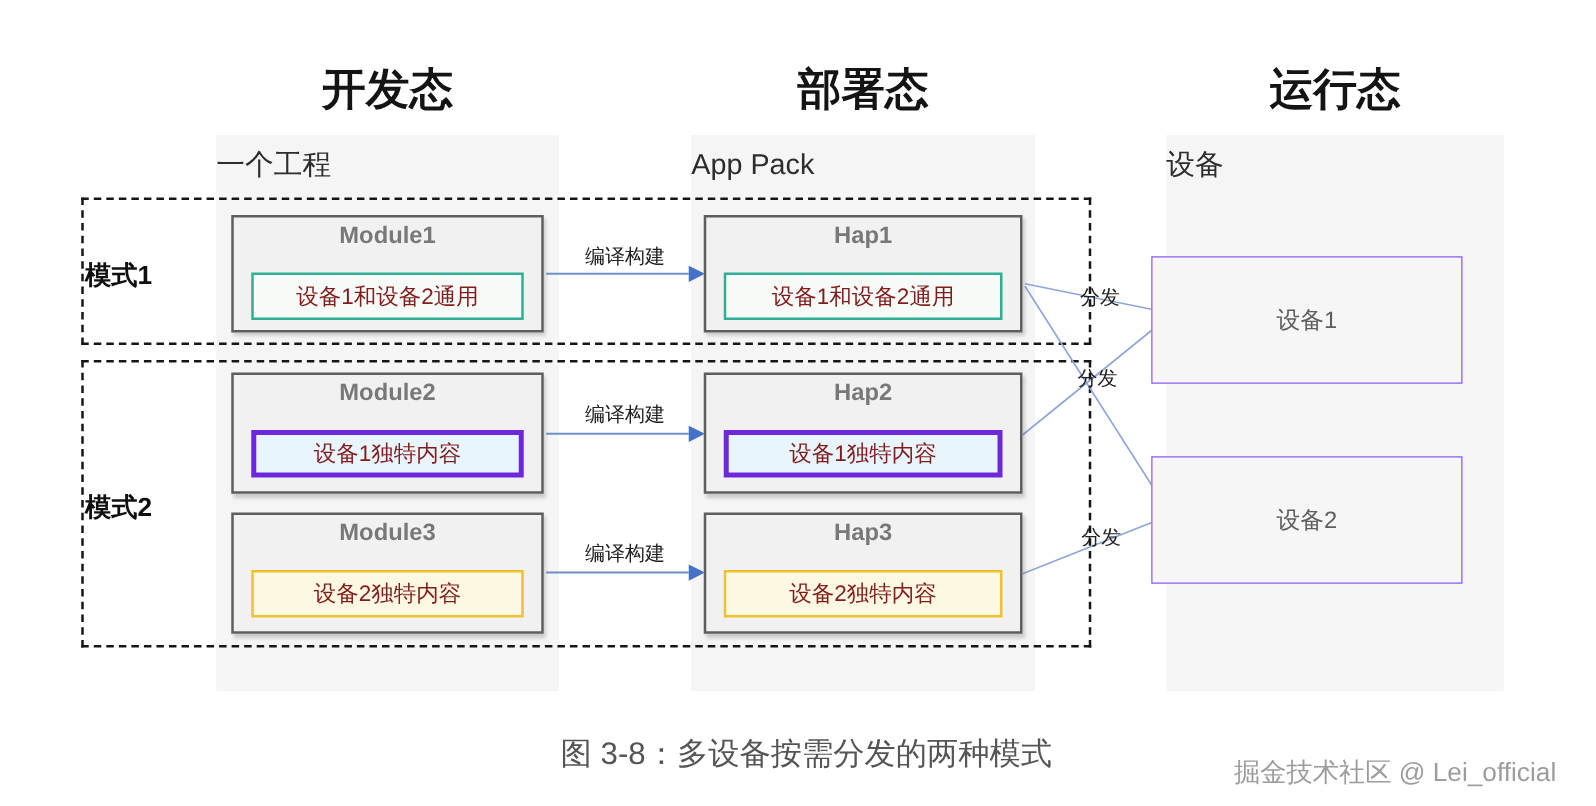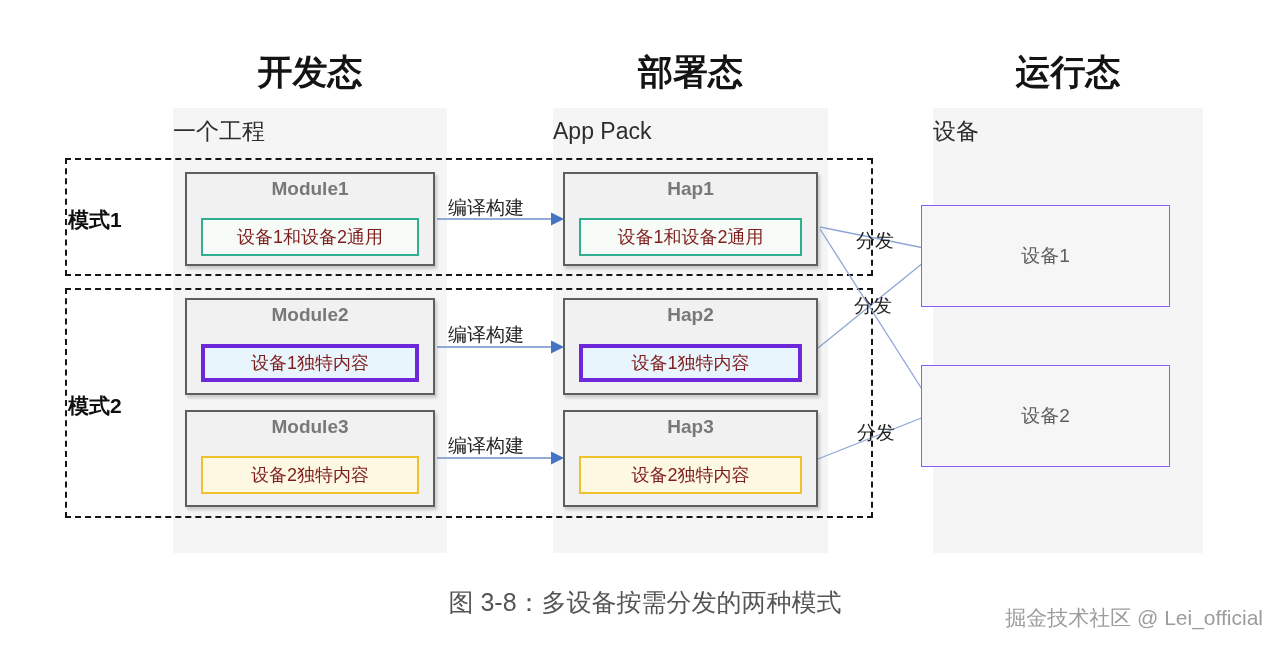--- a/index.html
+++ b/index.html
@@ -54,37 +54,37 @@
 
   
   .device { position:absolute; left:921px; width:249px; height:102px;
             border:1px solid #8b5cf6; background:#f6f6f7;
             display:flex; align-items:center; justify-content:center;
             font-size:19px; color:#5e5e5e; }
   .device.d1 { top:205px; }
   .device.d2 { top:365px; }
 
   
-  .edge-label { position:absolute; font-size:19px; color:#222222; }
+  .edge-label { position:absolute; font-size:16px; color:#222222; text-align:center; }
   .edge-label.build { left:448px; width:104px; }
   .edge-label.b1 { top:195px; }
   .edge-label.b2 { top:322px; }
   .edge-label.b3 { top:433px; }
   .edge-label.dist { width:48px; }
   .edge-label.s1 { left:856px; top:228px; }
   .edge-label.s2 { left:854px; top:293px; }
   .edge-label.s3 { left:857px; top:420px; }
 
   
   svg.wires { position:absolute; left:0; top:0; width:1277px; height:645px; pointer-events:none; }
 
   
   .caption { position:absolute; left:320px; width:650px; top:586px; text-align:center;
              font-size:25px; color:#555555; }
-  .watermark { position:absolute; right:14px; top:604px; width:340px; text-align:right;
+  .watermark { position:absolute; right:32px; top:604px; width:340px; text-align:right;
                font-size:21px; color:#9c9c9c; }
 </style>
 </head>
 <body>
 
 <div class="stage">
 
   <div class="col-bg c1"></div>
   <div class="col-bg c2"></div>
   <div class="col-bg c3"></div>

